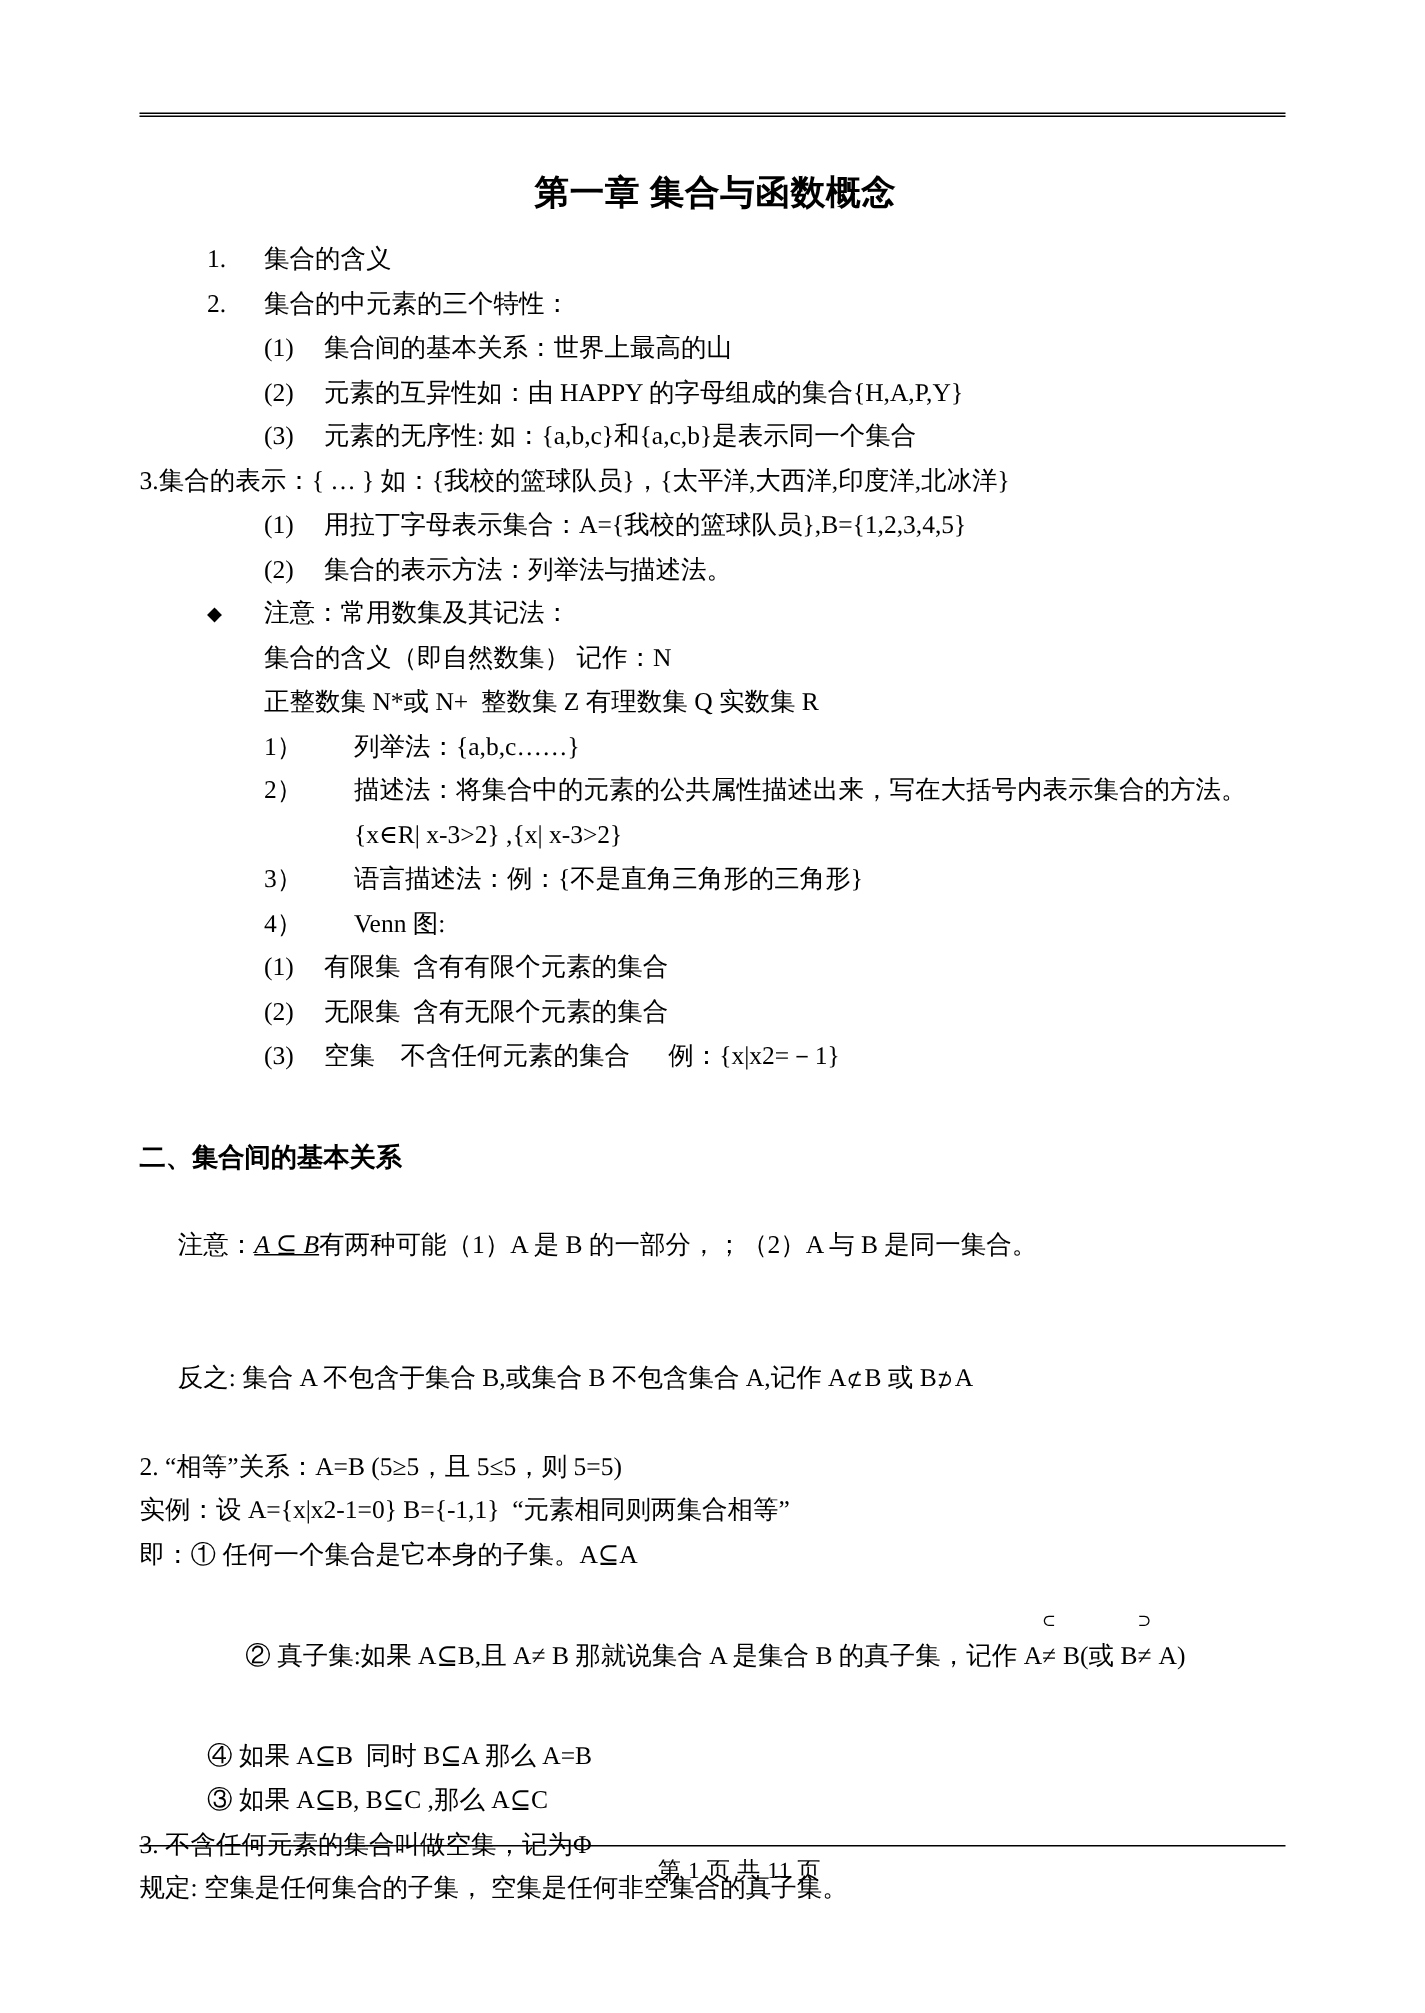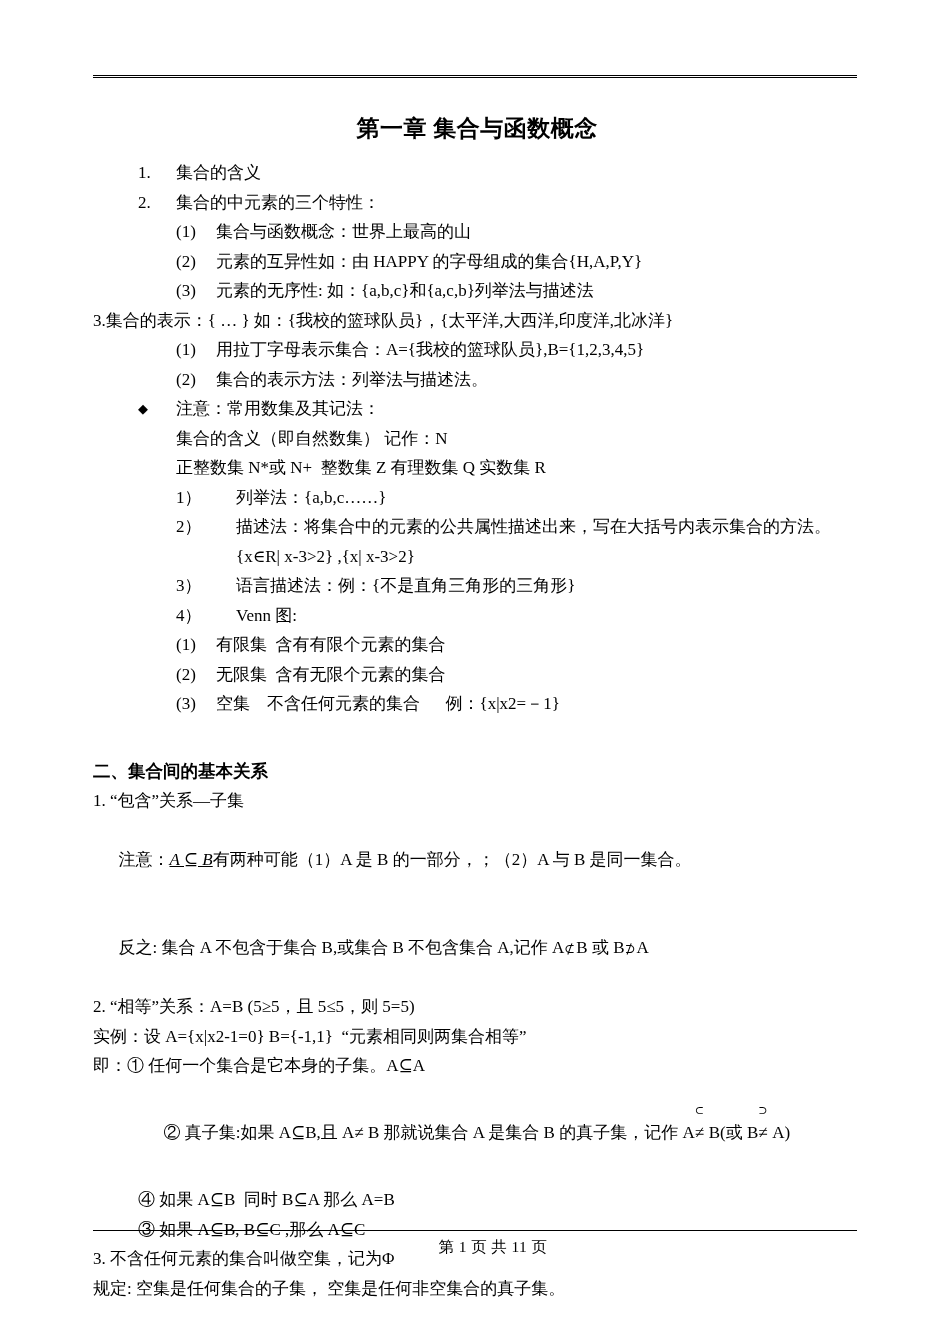--- a/index.html
+++ b/index.html
@@ -148,31 +148,31 @@
       <span class="body-txt">集合的含义</span>
     </div>
 
     <div class="line i1 hang">
       <span class="marker m-num">2.</span>
       <span class="body-txt">集合的中元素的三个特性：</span>
     </div>
 
     <div class="line i2 hang">
       <span class="marker m-paren">(1)</span>
-      <span class="body-txt">集合与函数概念：世界上最高的山</span>
+      <span class="body-txt">集合间的基本关系：世界上最高的山</span>
     </div>
 
     <div class="line i2 hang">
       <span class="marker m-paren">(2)</span>
       <span class="body-txt">元素的互异性如：由 HAPPY 的字母组成的集合{H,A,P,Y}</span>
     </div>
 
     <div class="line i2 hang">
       <span class="marker m-paren">(3)</span>
-      <span class="body-txt">元素的无序性: 如：{a,b,c}和{a,c,b}列举法与描述法</span>
+      <span class="body-txt">元素的无序性: 如：{a,b,c}和{a,c,b}是表示同一个集合</span>
     </div>
 
     <div class="line i0">3.集合的表示：{ … } 如：{我校的篮球队员}，{太平洋,大西洋,印度洋,北冰洋}</div>
 
     <div class="line i2 hang">
       <span class="marker m-paren">(1)</span>
       <span class="body-txt">用拉丁字母表示集合：A={我校的篮球队员},B={1,2,3,4,5}</span>
     </div>
 
     <div class="line i2 hang">
@@ -222,21 +222,20 @@
     <div class="line i2 hang">
       <span class="marker m-paren">(3)</span>
       <span class="body-txt">空集    不含任何元素的集合      例：{x|x2=－1}</span>
     </div>
 
     <div class="blank-line"></div>
     <div class="small-gap"></div>
 
     <div class="line sec-head i0">二、集合间的基本关系</div>
 
-    <div class="line i0">1. “包含”关系—子集</div>
 
     <div class="line i0">
       <span>注意：</span><span class="ital">A ⊆ B</span><span>有两种可能（1）A 是 B 的一部分，；（2）A 与 B 是同一集合。</span>
     </div>
 
     <div class="line i0">
       <span>反之: 集合 A 不包含于集合 B,或集合 B 不包含集合 A,记作 A</span><span class="nsub"><span class="glyph">⊄</span></span><span>B 或 B</span><span class="nsub"><span class="glyph">⊅</span></span><span>A</span>
     </div>
 
     <div class="line i0">2. “相等”关系：A=B (5≥5，且 5≤5，则 5=5)</div>

